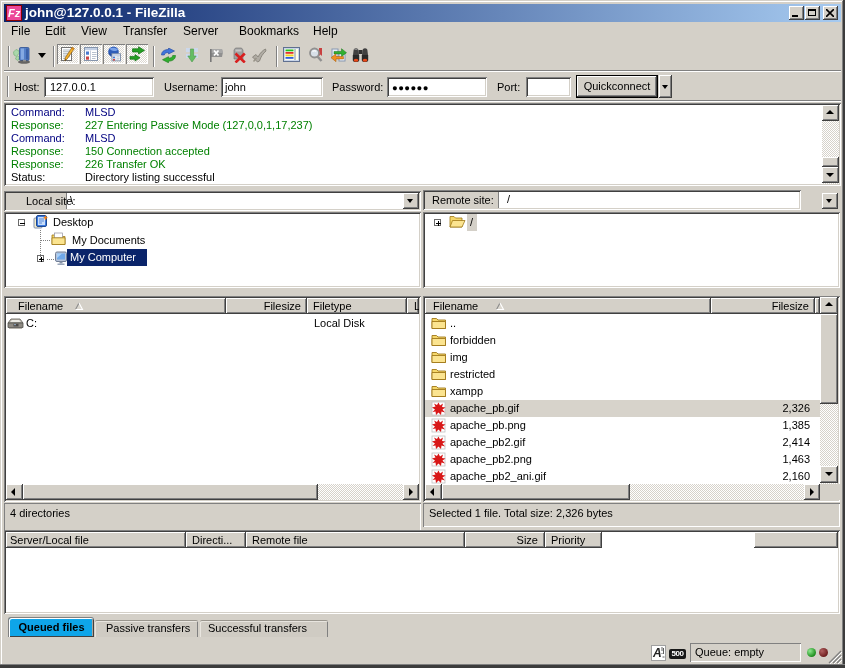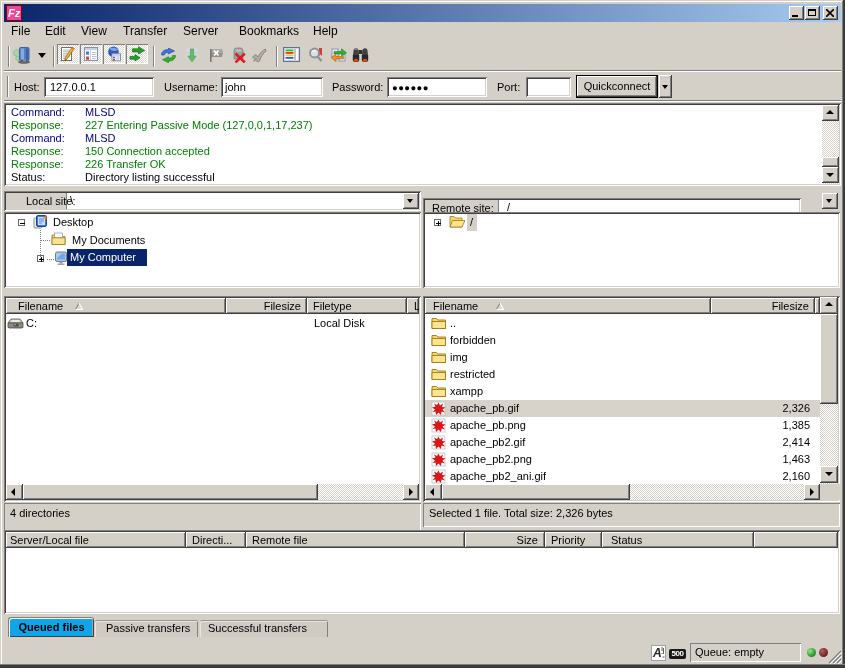--- a/index.html
+++ b/index.html
@@ -31,20 +31,21 @@
 <div class="abs" style="right:0;top:0;width:2px;height:668px;background:#3c3c3c;"></div>
 <div class="abs" style="left:0;bottom:3px;width:845px;height:1px;background:#808080;"></div>
 <div class="abs" style="left:0;bottom:0;width:845px;height:3px;background:#3c3c3c;"></div>
 
 <div class="abs" style="left:4px;top:4px;width:837px;height:18px;background:linear-gradient(90deg,#0a246a,#a6caf0);"></div>
 <div class="abs" style="left:6px;top:5px;width:16px;height:16px;background:#ec4899;border:1px solid #8a0000;">
 <svg width="14" height="14" viewBox="0 0 14 14">
         <text x="1" y="11" font-size="11" font-style="italic" font-weight="bold" fill="#fff" font-family="Liberation Serif,serif">Fz</text>
       </svg>
 </div>
+<div class="abs" style="left:25px;top:5px;color:#fff;font-size:13.5px;font-weight:bold;">john@127.0.0.1 - FileZilla</div>
 
 <div class="abs btn" style="left:789px;top:6px;width:15px;height:14px;">
       <div class="abs" style="left:3px;top:9px;width:6px;height:2px;background:#000;"></div>
     </div>
 <div class="abs btn" style="left:805px;top:6px;width:15px;height:14px;">
       <div class="abs" style="left:3px;top:3px;width:8px;height:7px;border:1px solid #000;border-top:2px solid #000;"></div>
     </div>
 <div class="abs btn" style="left:823px;top:6px;width:15px;height:14px;">
 <svg class="abs" style="left:3px;top:3px;" width="8" height="8" viewBox="0 0 8 8">
         <path d="M0 0 L8 8 M8 0 L0 8" stroke="#000" stroke-width="1.6"></path>
@@ -235,21 +236,21 @@
 <div class="abs sunken" style="left:4px;top:191px;width:417px;height:20px;background:#fff;">
 <div class="abs" style="left:2px;top:2px;width:61px;height:16px;background:#d4d0c8;border-right:1px solid #808080;">
         <div class="abs lbl" style="left:20px;top:2px;">Local site:</div>
       </div>
 <div class="abs" style="left:66px;top:3px;">\</div>
 </div>
 <div class="abs btn" style="left:403px;top:193px;width:16px;height:16px;">
       <div class="abs tD" style="left:4px;top:6px;border-width:3.5px;border-top-width:4px;"></div>
     </div>
 
-<div class="abs sunken" style="left:423px;top:198px;width:378px;height:20px;background:#fff;">
+<div class="abs sunken" style="left:423px;top:190px;width:378px;height:20px;background:#fff;">
 <div class="abs" style="left:2px;top:2px;width:74px;height:16px;background:#d4d0c8;border-right:1px solid #808080;">
         <div class="abs lbl" style="left:7px;top:2px;">Remote site:</div>
       </div>
 <div class="abs" style="left:84px;top:3px;">/</div>
 </div>
 <div class="abs btn" style="left:822px;top:193px;width:16px;height:16px;">
       <div class="abs tD" style="left:4px;top:6px;border-width:3.5px;border-top-width:4px;"></div>
     </div>
 
 <div class="abs sunken" style="left:4px;top:212px;width:417px;height:76px;background:#fff;">
@@ -451,23 +452,20 @@
     </div>
 <div class="abs hdr" style="left:246px;top:532px;width:219px;height:16px;">
       <div class="abs" style="left:6px;top:2px;">Remote file</div>
     </div>
 <div class="abs hdr" style="left:465px;top:532px;width:80px;height:16px;">
       <div class="abs" style="right:7px;top:2px;">Size</div>
     </div>
 <div class="abs hdr" style="left:545px;top:532px;width:57px;height:16px;">
       <div class="abs" style="left:6px;top:2px;">Priority</div>
     </div>
-<div class="abs hdr" style="left:602px;top:532px;width:152px;height:16px;">
-      <div class="abs" style="left:9px;top:2px;">Status</div>
-    </div>
 <div class="abs hdr" style="left:754px;top:532px;width:84px;height:16px;"></div>
 
 <div class="abs" style="left:8px;top:617px;width:86px;height:20px;background:#0ea5e9;border-radius:3px 3px 0 0;box-shadow:inset 1px 1px 0 #fff,inset -1px 0 0 #404040,inset 0 -1px 0 #404040,inset -2px 0 0 #a8a49c;border-top:1px solid #808080;border-left:1px solid #808080;">
       <div style="text-align:center;font-weight:bold;margin-top:3px;">Queued files</div>
     </div>
 <div class="abs" style="left:95px;top:620px;width:103px;height:17px;background:#cfcbc3;border-radius:2px 2px 0 0;box-shadow:inset 1px 1px 0 #e8e5df,inset -1px 0 0 #808080;border-top:1px solid #9a968e;">
       <div style="text-align:left;padding-left:11px;margin-top:1px;">Passive transfers</div>
     </div>
 <div class="abs" style="left:200px;top:620px;width:128px;height:17px;background:#cfcbc3;border-radius:2px 2px 0 0;box-shadow:inset 1px 1px 0 #e8e5df,inset -1px 0 0 #808080;border-top:1px solid #9a968e;">
       <div style="text-align:left;padding-left:8px;margin-top:1px;">Successful transfers</div>

